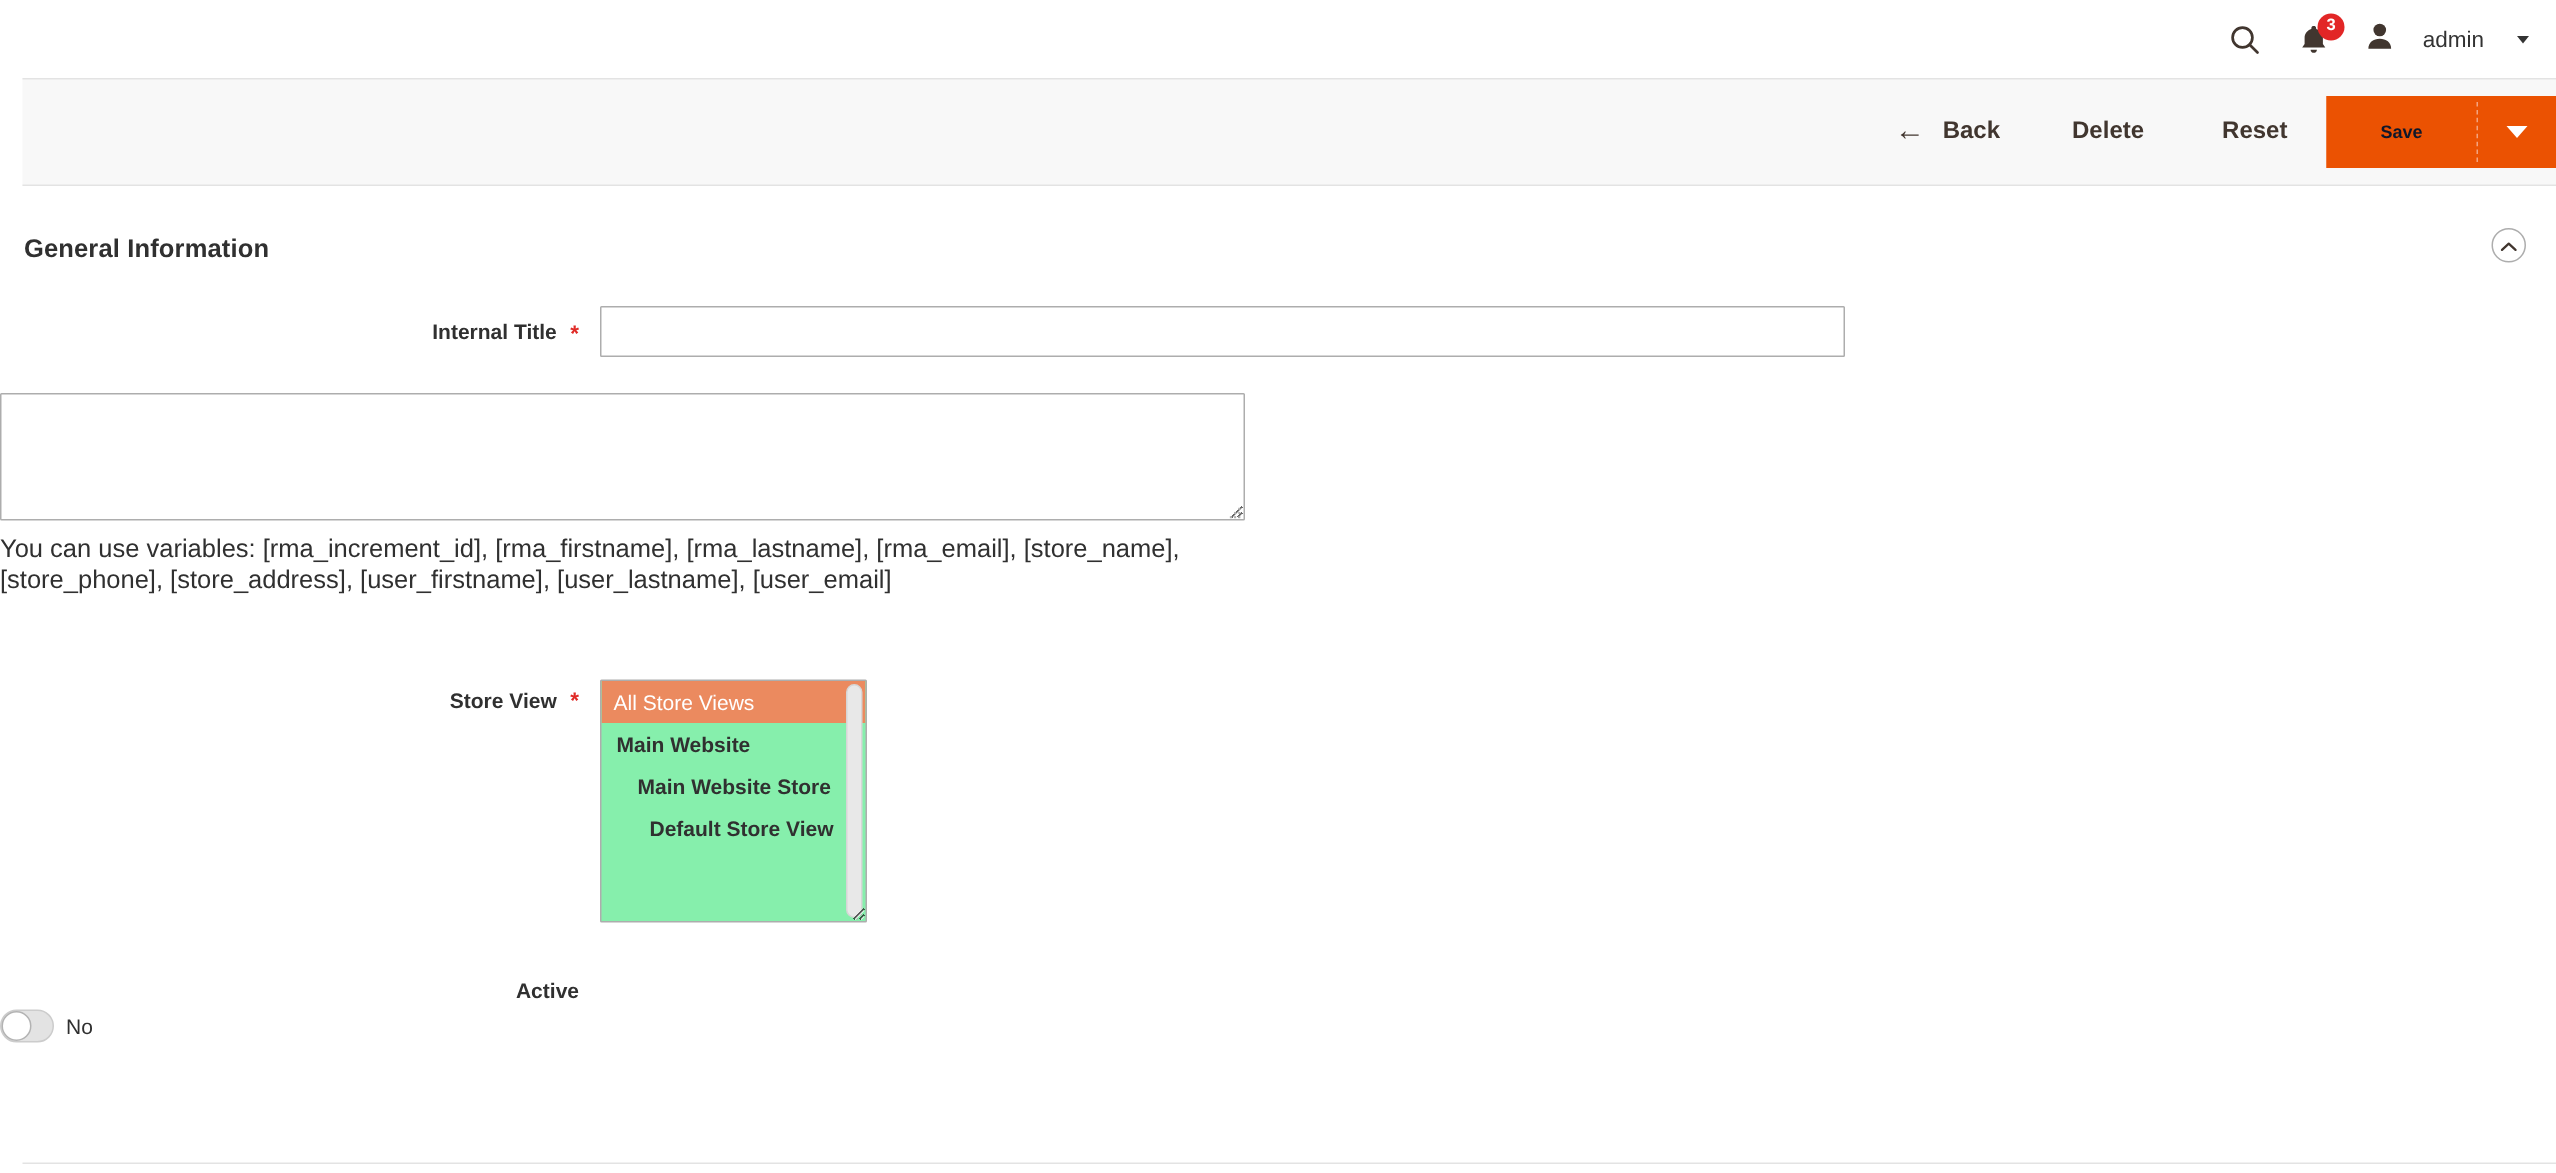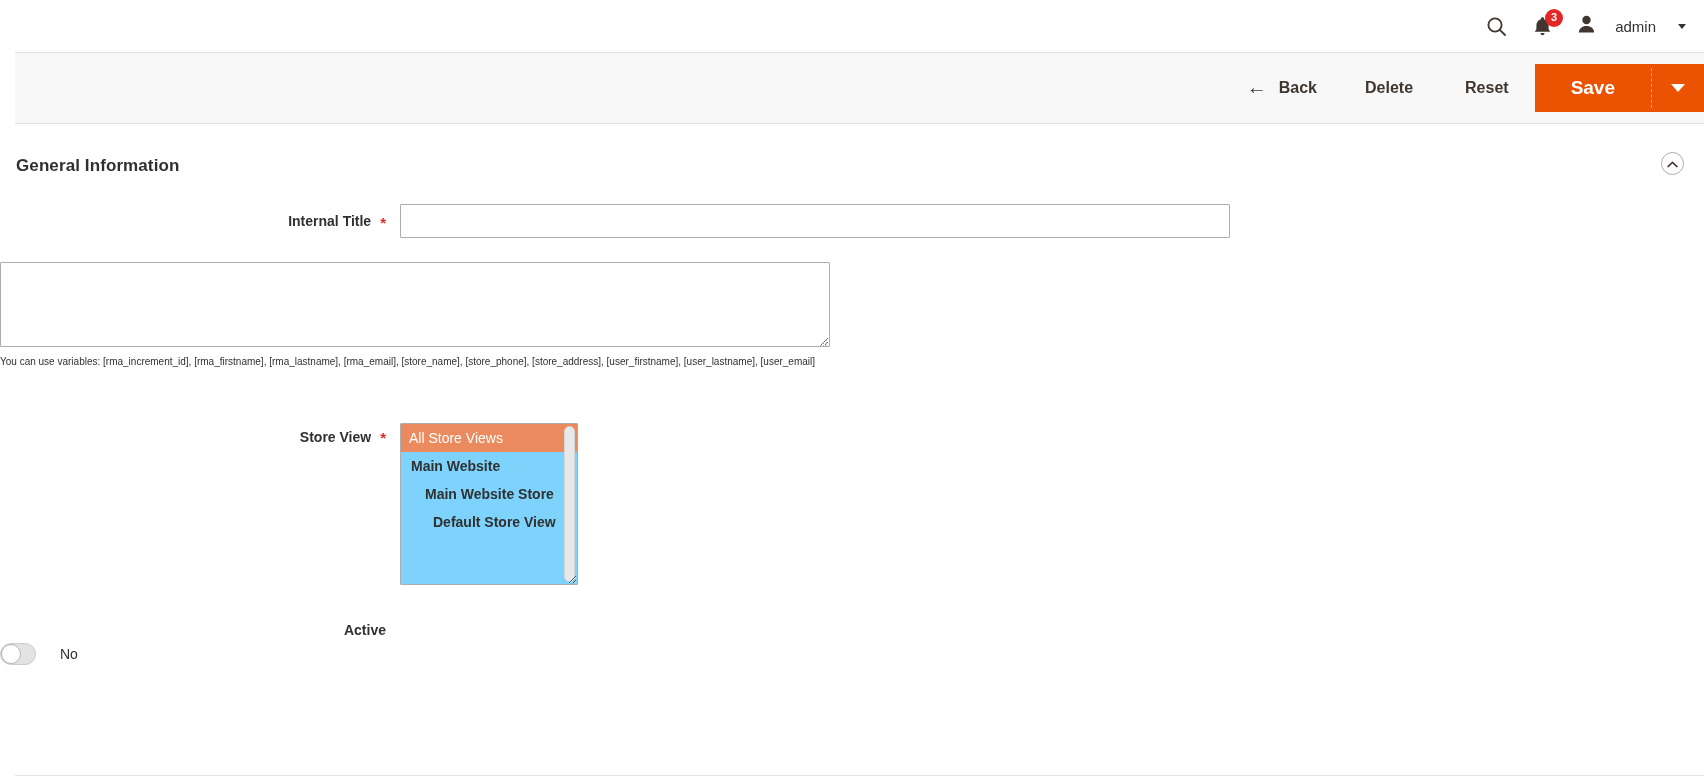--- a/index.html
+++ b/index.html
@@ -142,23 +142,23 @@
   .save-split {
     display: flex;
     align-items: stretch;
     height: 48px;
     background: #eb5202;
     margin-right: 0;
   }
   .save-main {
     background: #eb5202;
     border: none;
-    color: #ffffff;
+    color: #0f172a;
     font-family: "Liberation Sans", sans-serif;
-    font-size: 19px;
+    font-size: 12px;
     font-weight: 600;
     padding: 0 36px;
     cursor: pointer;
     display: flex;
     align-items: center;
   }
   .save-divider {
     width: 1px;
     border-left: 1px dashed #f3a380;
     margin: 4px 0;
@@ -264,33 +264,33 @@
     font-size: 14px;
     color: #333333;
     padding: 7px 9px;
     outline: none;
     resize: vertical;
     display: block;
   }
   .field-note {
     width: 830px;
     margin-top: 9px;
-    font-size: 10px;
+    font-size: 17px;
     line-height: 1.23;
     color: #303030;
   }
 
   .row-store-view { margin-top: 55px; }
   .row-store-view .field-label { height: 30px; align-items: flex-start; padding-top: 6px; }
   .multiselect {
     width: 178px;
     height: 162px;
     border: 1px solid #adadad;
     border-radius: 1px;
-    background: #7dd3fc;
+    background: #86efac;
     position: relative;
     overflow: hidden;
     padding: 0;
     resize: vertical;
   }
   .ms-list {
     list-style: none;
     margin: 0;
     padding: 0;
     font-size: 14px;
@@ -336,21 +336,21 @@
     width: 9px;
     height: 9px;
     pointer-events: none;
   }
 
   .row-active { margin-top: 32px; flex-direction: column; }
   .row-active .field-label { height: 26px; }
   .toggle-wrap {
     display: flex;
     align-items: center;
-    gap: 24px;
+    gap: 8px;
   }
   .toggle {
     width: 36px;
     height: 22px;
     border-radius: 11px;
     background: #e3e3e3;
     border: 1px solid #cccccc;
     position: relative;
     cursor: pointer;
     flex-shrink: 0;

